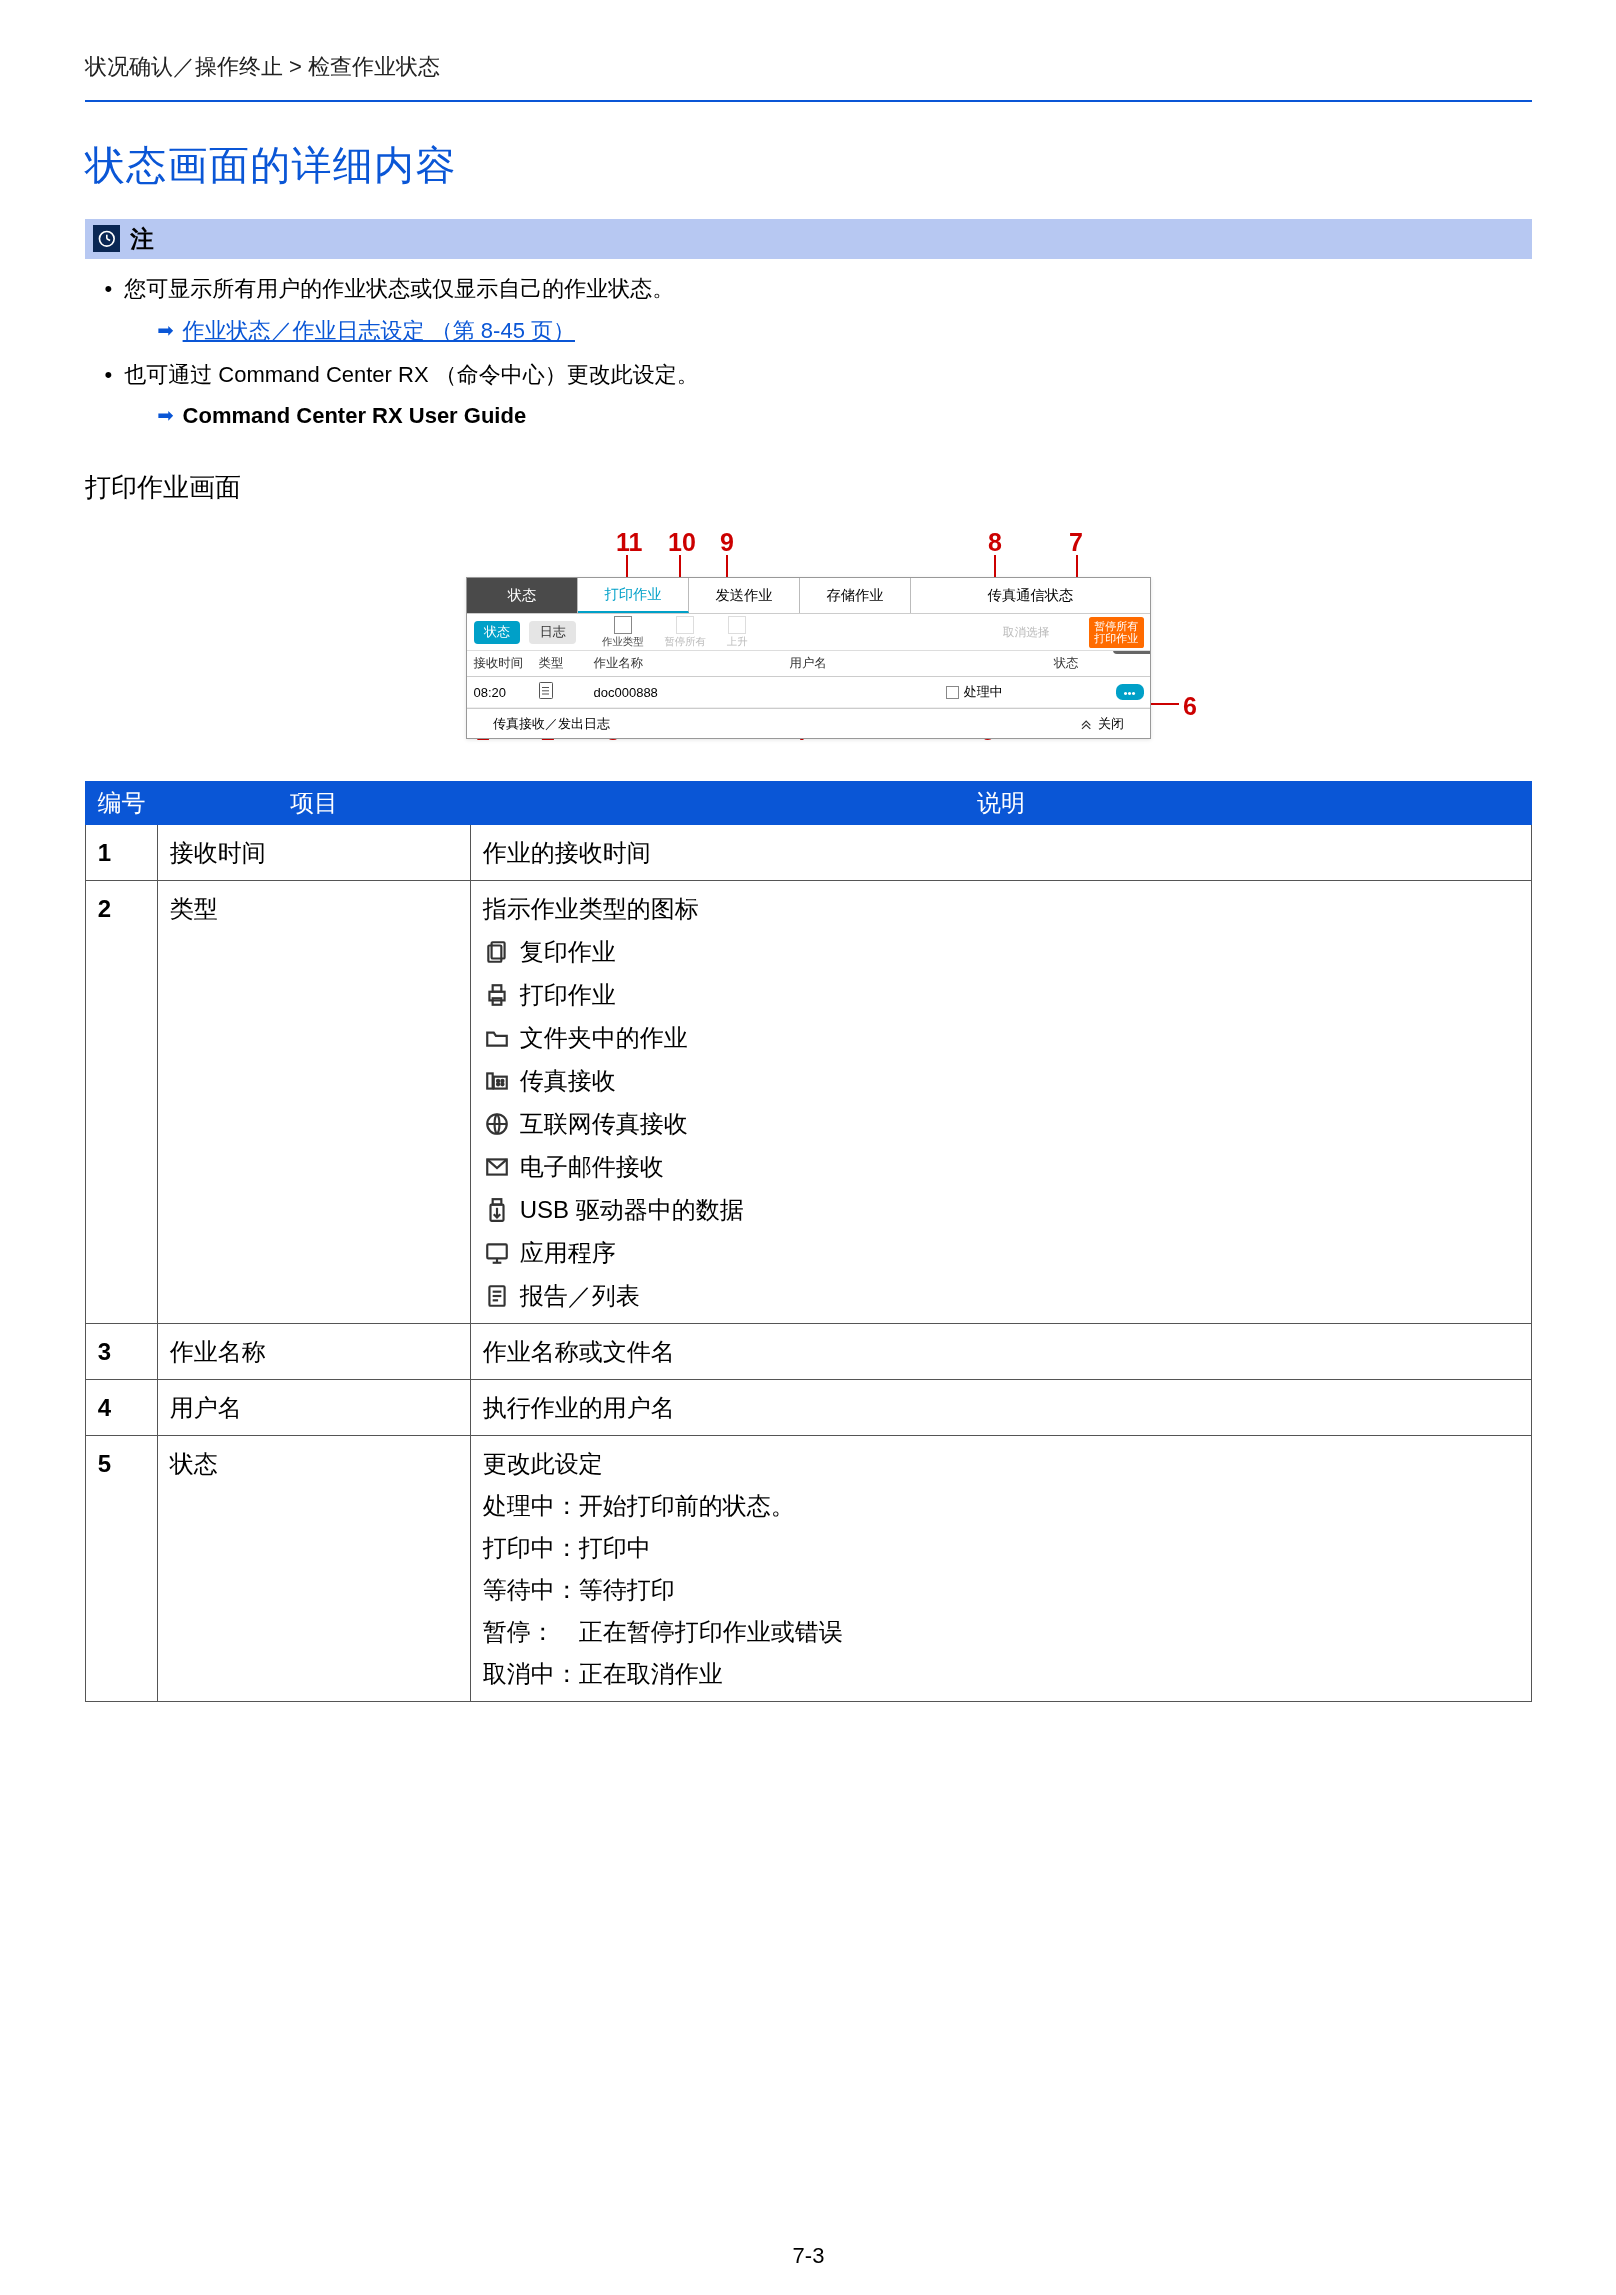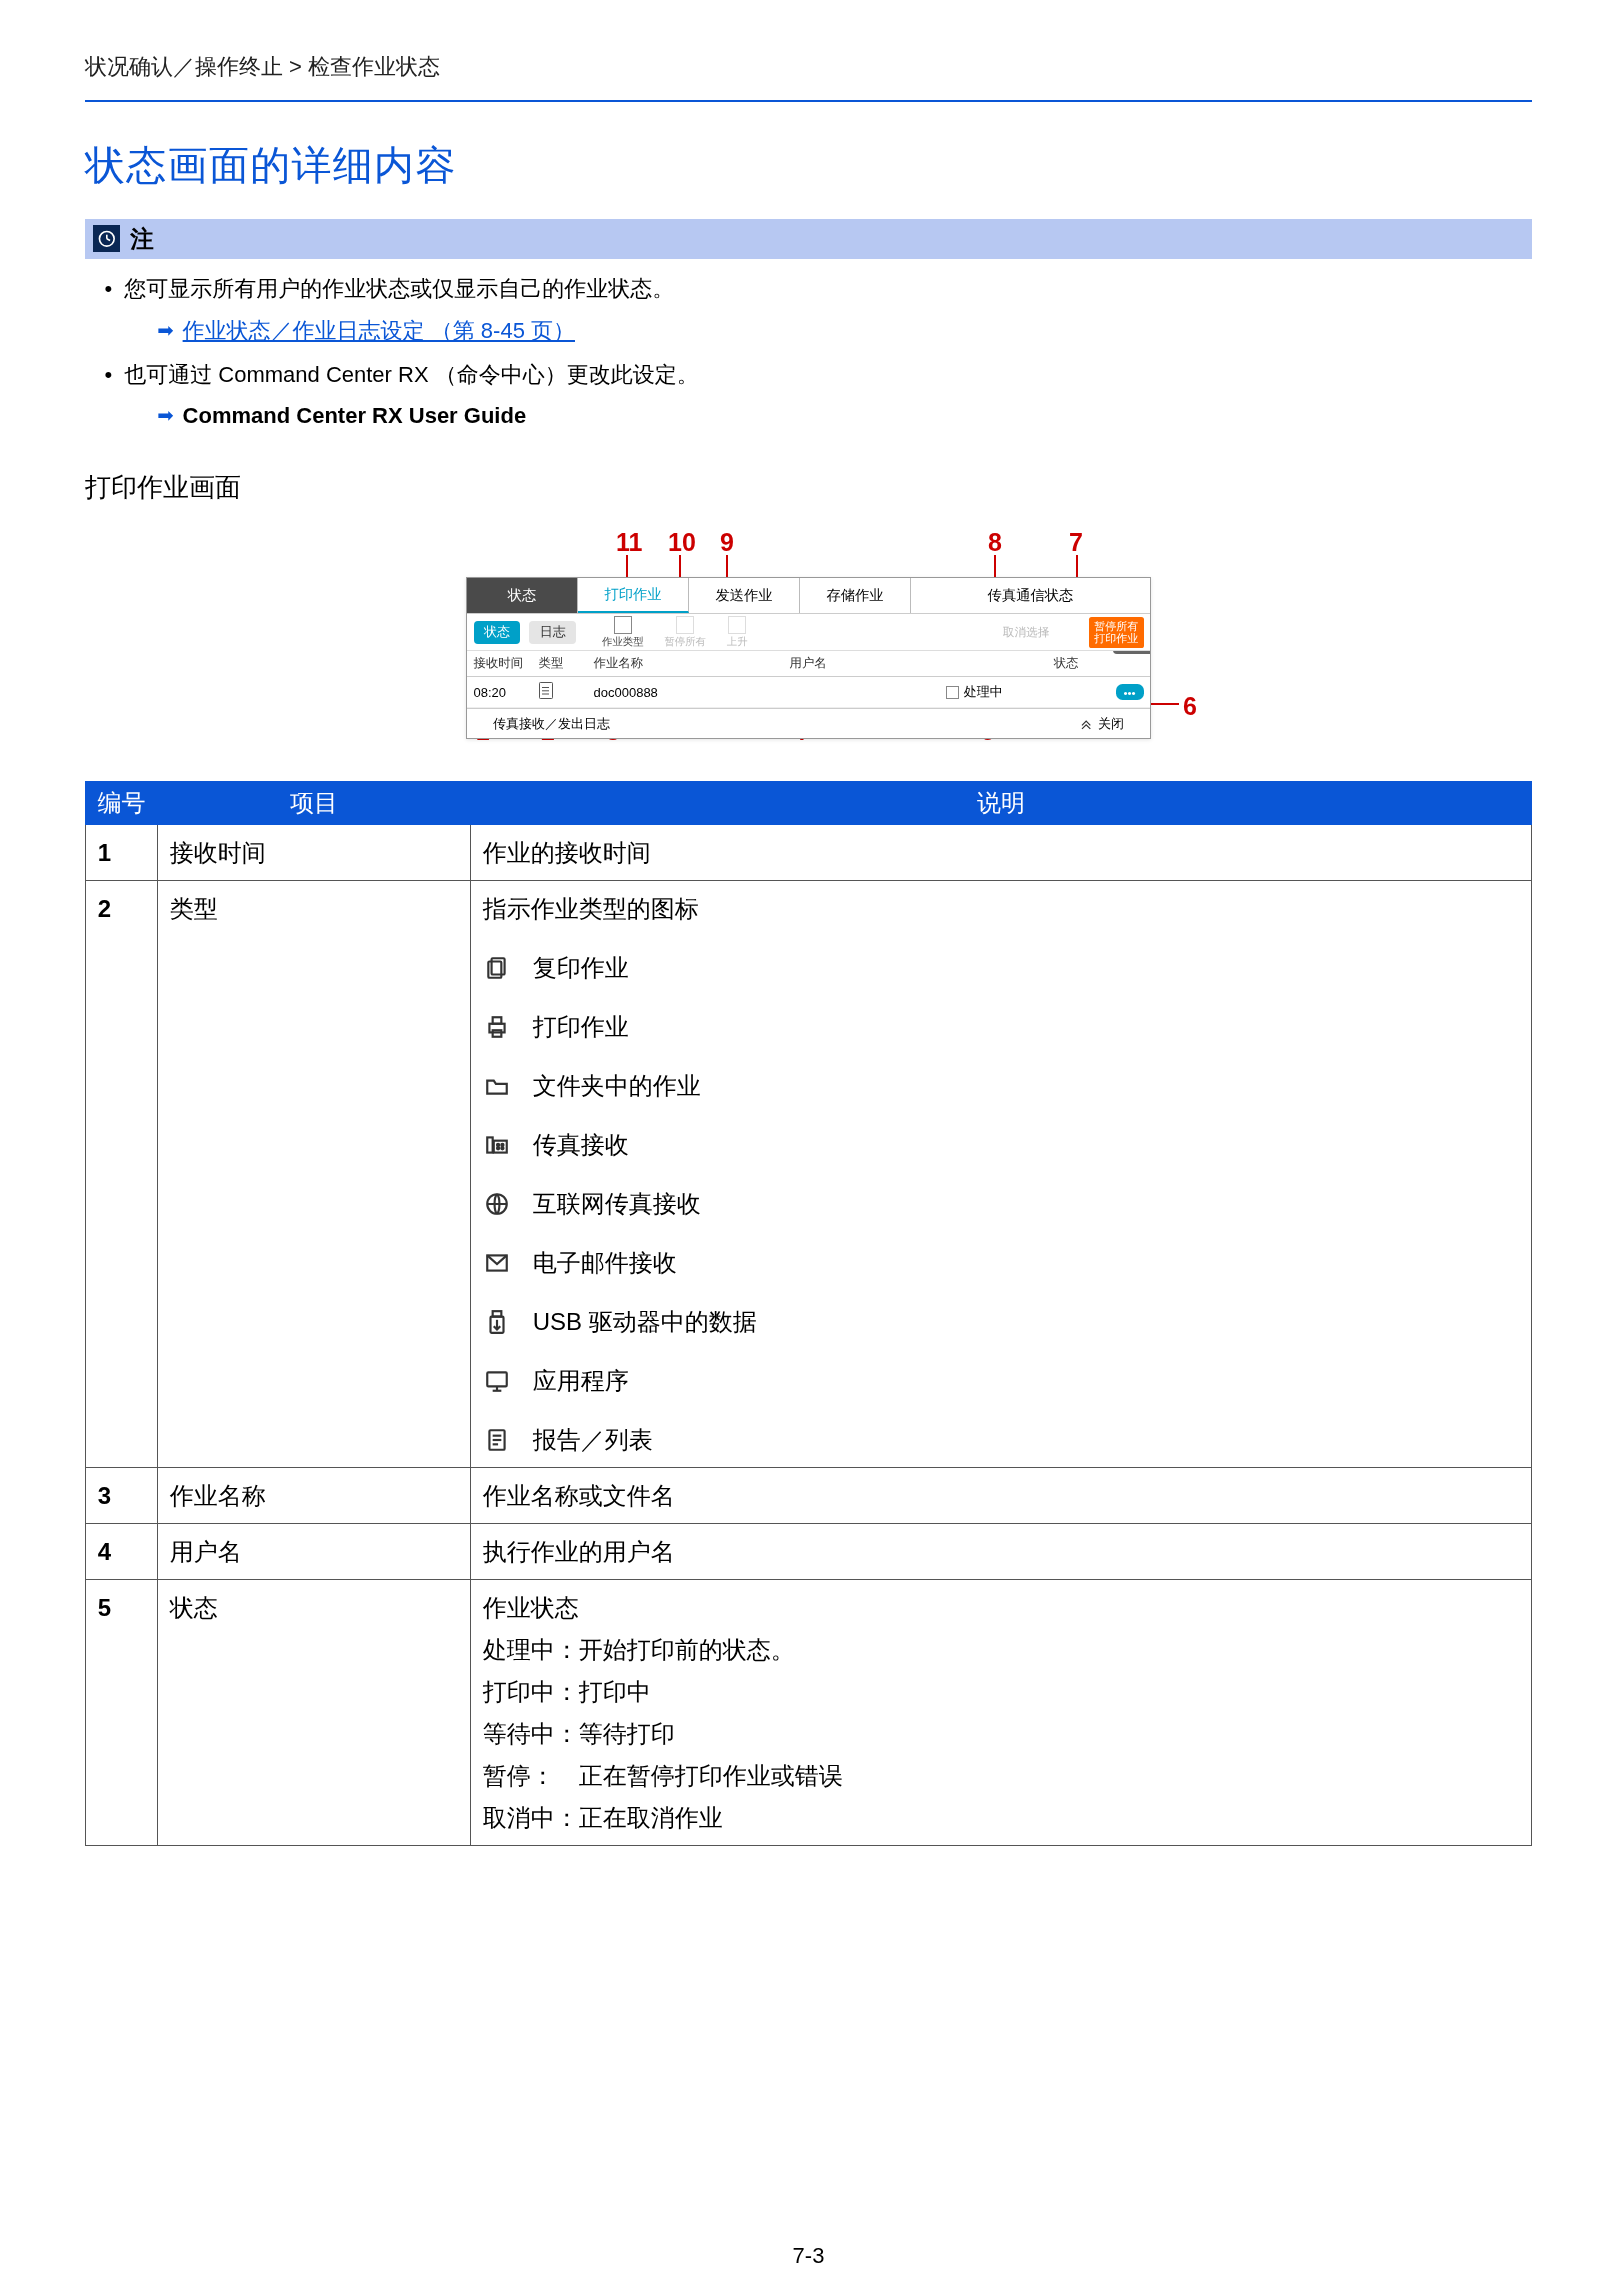--- a/index.html
+++ b/index.html
@@ -96,21 +96,21 @@
   .panel-footer { display:flex; align-items:center; justify-content:space-between; padding:5.2px 26px; font-size:13px; border-top:1.3px solid #ccc;gap:20px; }
   .close-lbl { display:flex; align-items:center; gap:5.2px; }
 
   
   table.desc { width: 100%; border-collapse: collapse; margin-top: 19.6px; font-size: 24px; }
   table.desc th { background:#0a56d6; color:#fff; font-weight:400; padding:5.2px 9px; border:1.3px solid #0a56d6; }
   table.desc th.num { width:72px; }
   table.desc th.item { width:313px; }
   table.desc td { border:1.3px solid #555; padding:6.5px 11.7px; vertical-align:top; line-height:1.75; }
   table.desc td.num { font-weight:bold; }
-  .icon-line { display:flex; align-items:center; gap:21px; margin-top:17px; }
+  .icon-line { display:flex; align-items:center; gap:8px; margin-top:1px; }
   .sicon { width:29px; height:29px; display:inline-flex; align-items:center; justify-content:center; }
   .sicon svg { width:26px; height:26px; }
 
   .page-num { position:absolute; left:0; right:0; bottom:26px; text-align:center; font-size:22px; }
 </style>
 </head>
 <body>
 
 <div class="breadcrumb">状况确认／操作终止 &gt; 检查作业状态</div>
 <hr class="hr-blue">
@@ -355,21 +355,21 @@
     </tr>
     <tr>
       <td class="num">4</td>
       <td>用户名</td>
       <td>执行作业的用户名</td>
     </tr>
     <tr>
       <td class="num">5</td>
       <td>状态</td>
       <td>
-        <div>作业状态</div>
+        <div>更改此设定</div>
         <div>处理中：开始打印前的状态。</div>
         <div>打印中：打印中</div>
         <div>等待中：等待打印</div>
         <div>暂停：　正在暂停打印作业或错误</div>
         <div>取消中：正在取消作业</div>
       </td>
     </tr>
   </tbody>
 </table>
 

